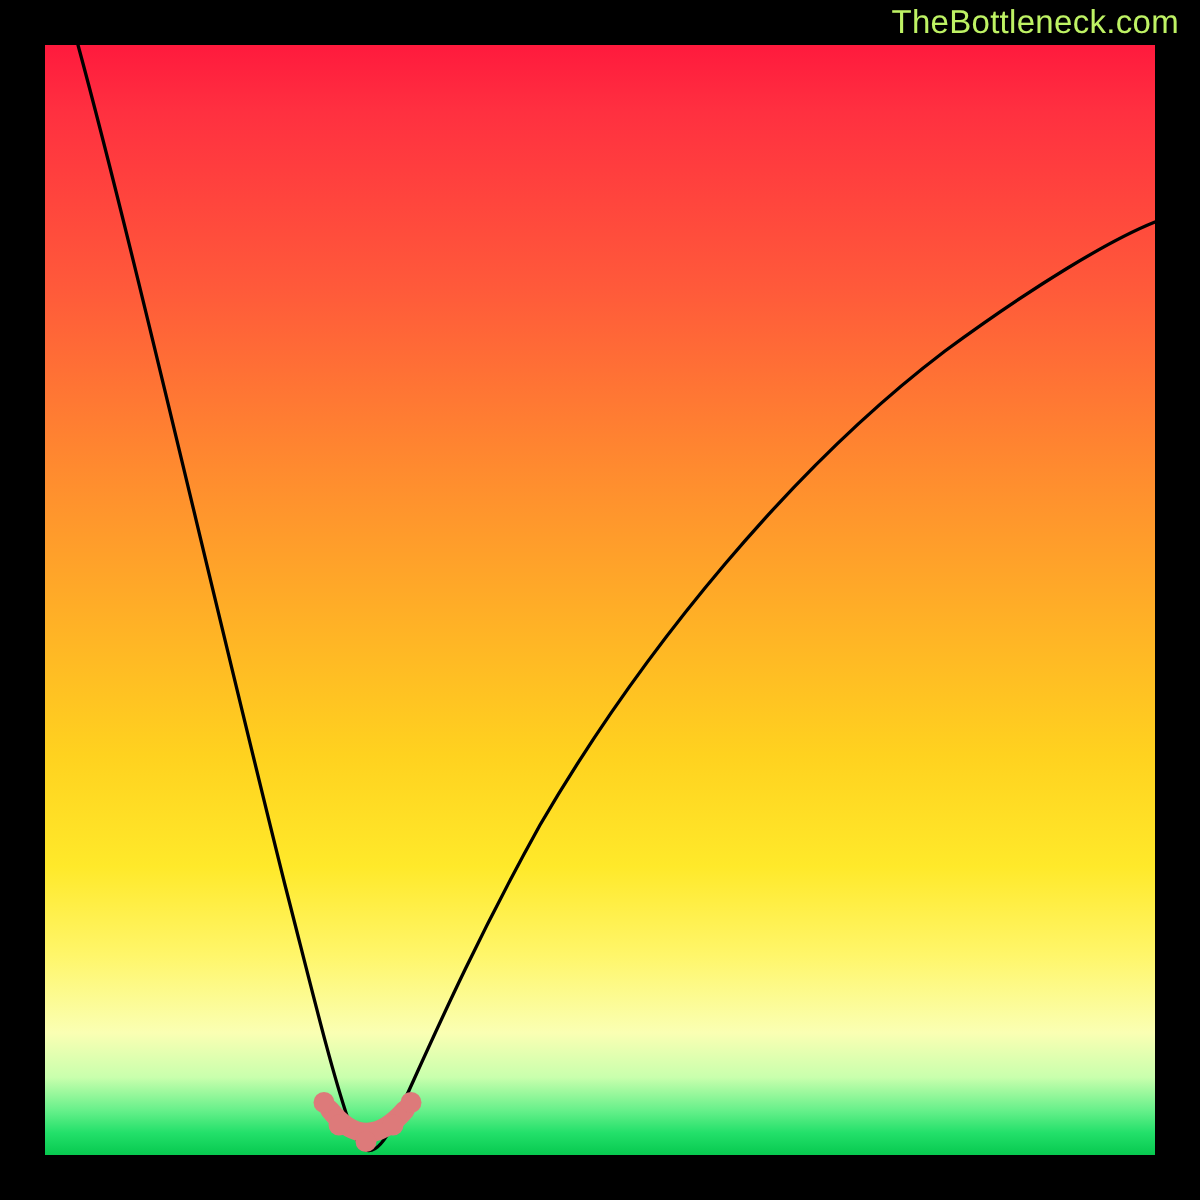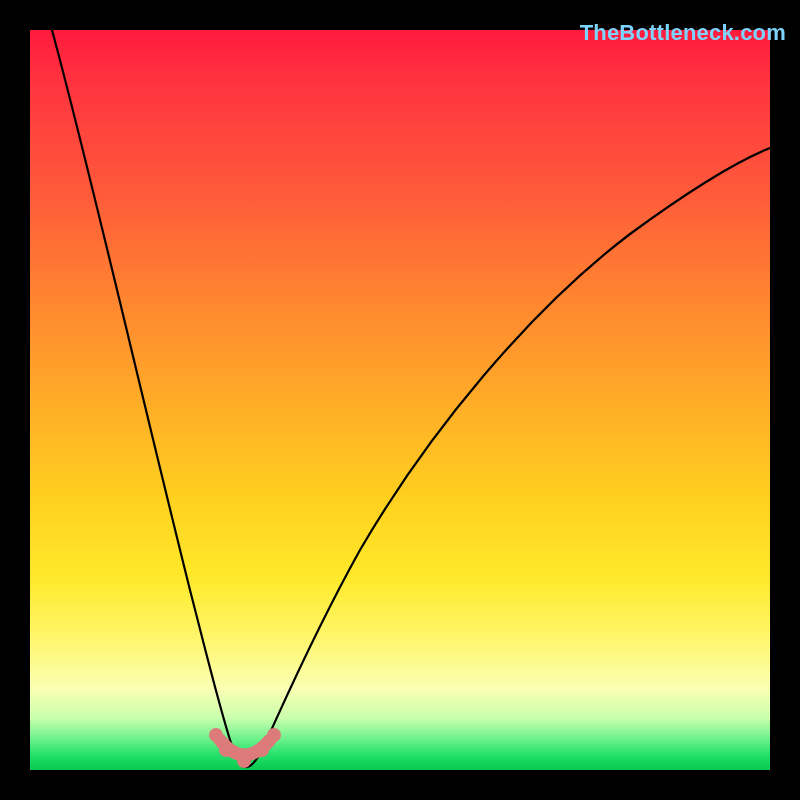--- a/index.html
+++ b/index.html
@@ -6,25 +6,25 @@
     margin: 0;
     padding: 0;
     width: 800px;
     height: 800px;
     background: #000;
     overflow: hidden;
     font-family: Arial, Helvetica, sans-serif;
   }
   .watermark {
     position: absolute;
-    top: 20px;
+    top: 2px;
     right: 14px;
-    color: #7dd3fc;
+    color: #bef264;
     font-size: 22px;
-    font-weight: 700;
+    font-weight: 400;
     z-index: 10;
     letter-spacing: 0.2px;
   }
   .outer {
     position: absolute;
     top: 0; left: 0;
     width: 800px;
     height: 800px;
     background: #000;
   }

